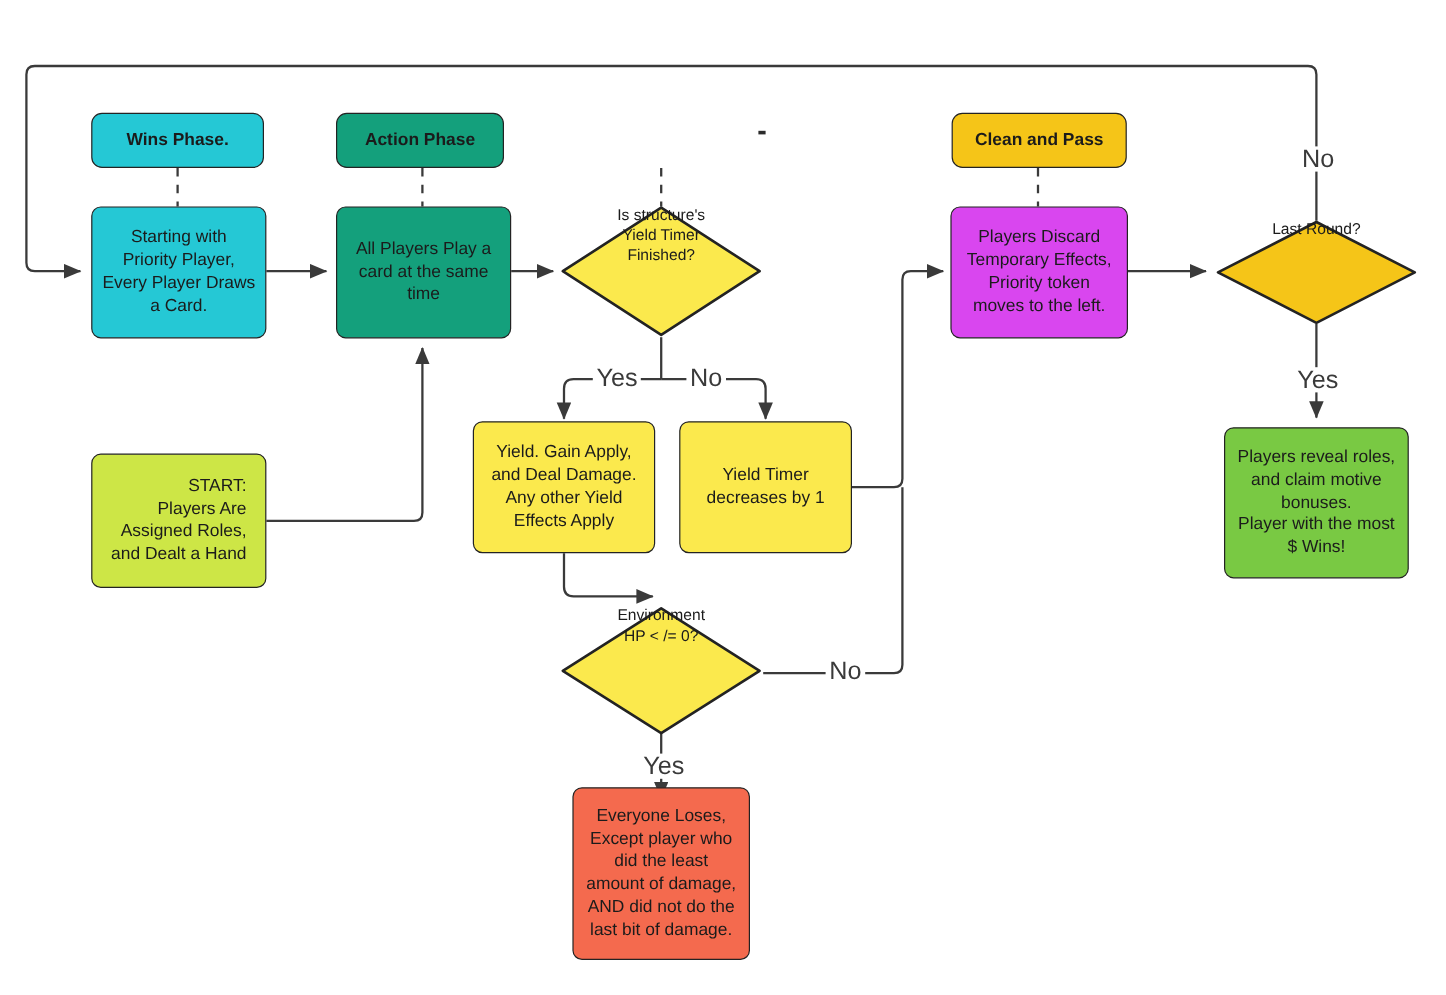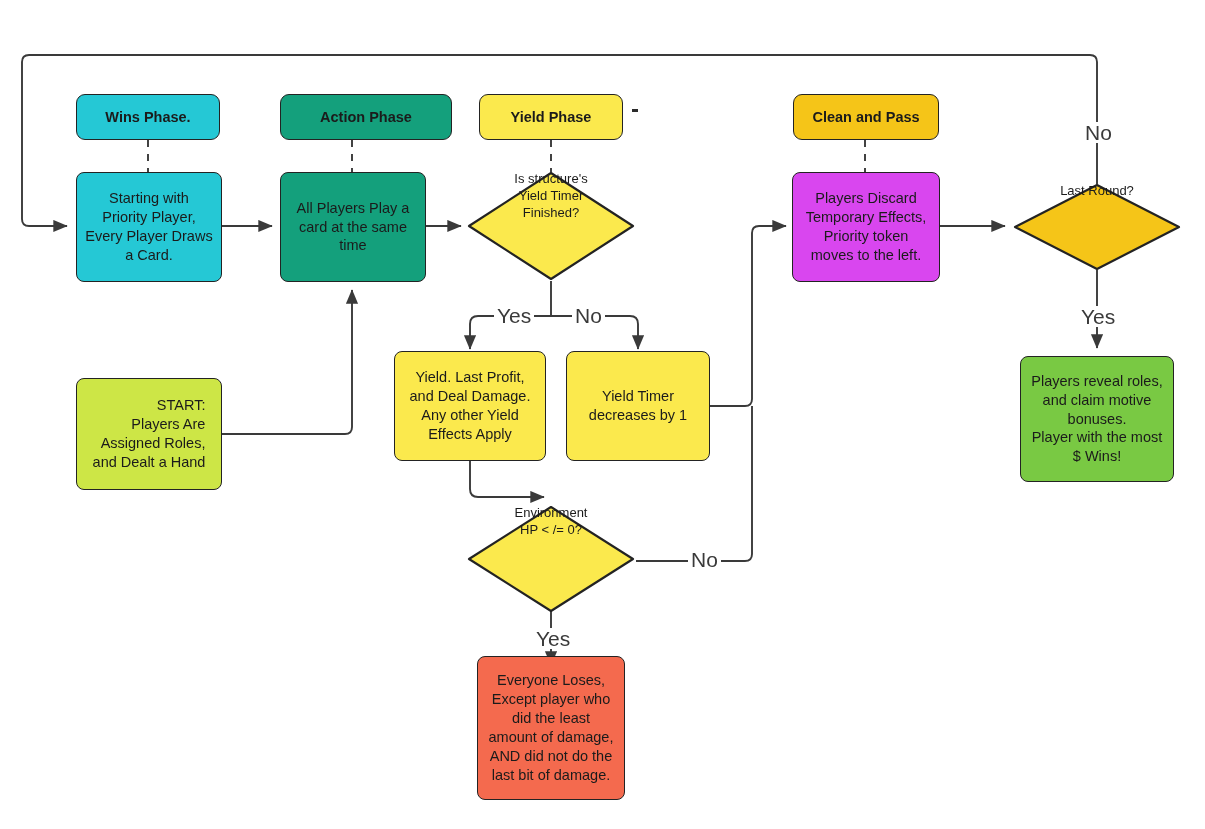--- a/index.html
+++ b/index.html
@@ -125,23 +125,22 @@
 
       <path d="M940,226 L1005,226" marker-end="url(#arrow)"></path>
 
       <path d="M1097,270 L1097,348" marker-end="url(#arrow)"></path>
 
     </g>
   </svg>
 
   <div class="node header" style="left:76px; top:94px; width:144px; height:46px; background:#25c8d5;">Wins Phase.</div>
 
-  <div class="node header" style="left:280px; top:94px; width:172px; height:46px; background:#14a07c;">Action Phase</div>
-
-  <div class="node header" style="left:479px; top:94px; width:144px; height:46px; background:#fbe94d;">Yield Phase</div>
+  <div class="node header" style="left:280px; top:94px; width:140px; height:46px; background:#14a07c;">Action Phase</div>
+
 
   <div class="node header" style="left:793px; top:94px; width:146px; height:46px; background:#f5c518;">Clean and Pass</div>
 
   <div class="artifact-dot" style="left:632px; top:109px; width:6px; height:3px;"></div>
 
   <div class="node body" style="left:76px; top:172px; width:146px; height:110px; background:#25c8d5;">Starting with
 Priority Player,
 Every Player Draws
 a Card.</div>
 
@@ -152,21 +151,21 @@
   <div class="node body" style="left:792px; top:172px; width:148px; height:110px; background:#d946ef;">Players Discard
 Temporary Effects,
 Priority token
 moves to the left.</div>
 
   <div class="node body" style="left:76px; top:378px; width:146px; height:112px; background:#cde646;text-align:right;">START:
 Players Are
 Assigned Roles,
 and Dealt a Hand</div>
 
-  <div class="node body" style="left:394px; top:351px; width:152px; height:110px; background:#fbe94d;">Yield. Last Profit,
+  <div class="node body" style="left:394px; top:351px; width:152px; height:110px; background:#fbe94d;">Yield. Gain Apply,
 and Deal Damage.
 Any other Yield
 Effects Apply</div>
 
   <div class="node body" style="left:566px; top:351px; width:144px; height:110px; background:#fbe94d;">Yield Timer
 decreases by 1</div>
 
   <div class="node body" style="left:1020px; top:356px; width:154px; height:126px; background:#79c943;text-align:center;">Players reveal roles,
 and claim motive
 bonuses.

